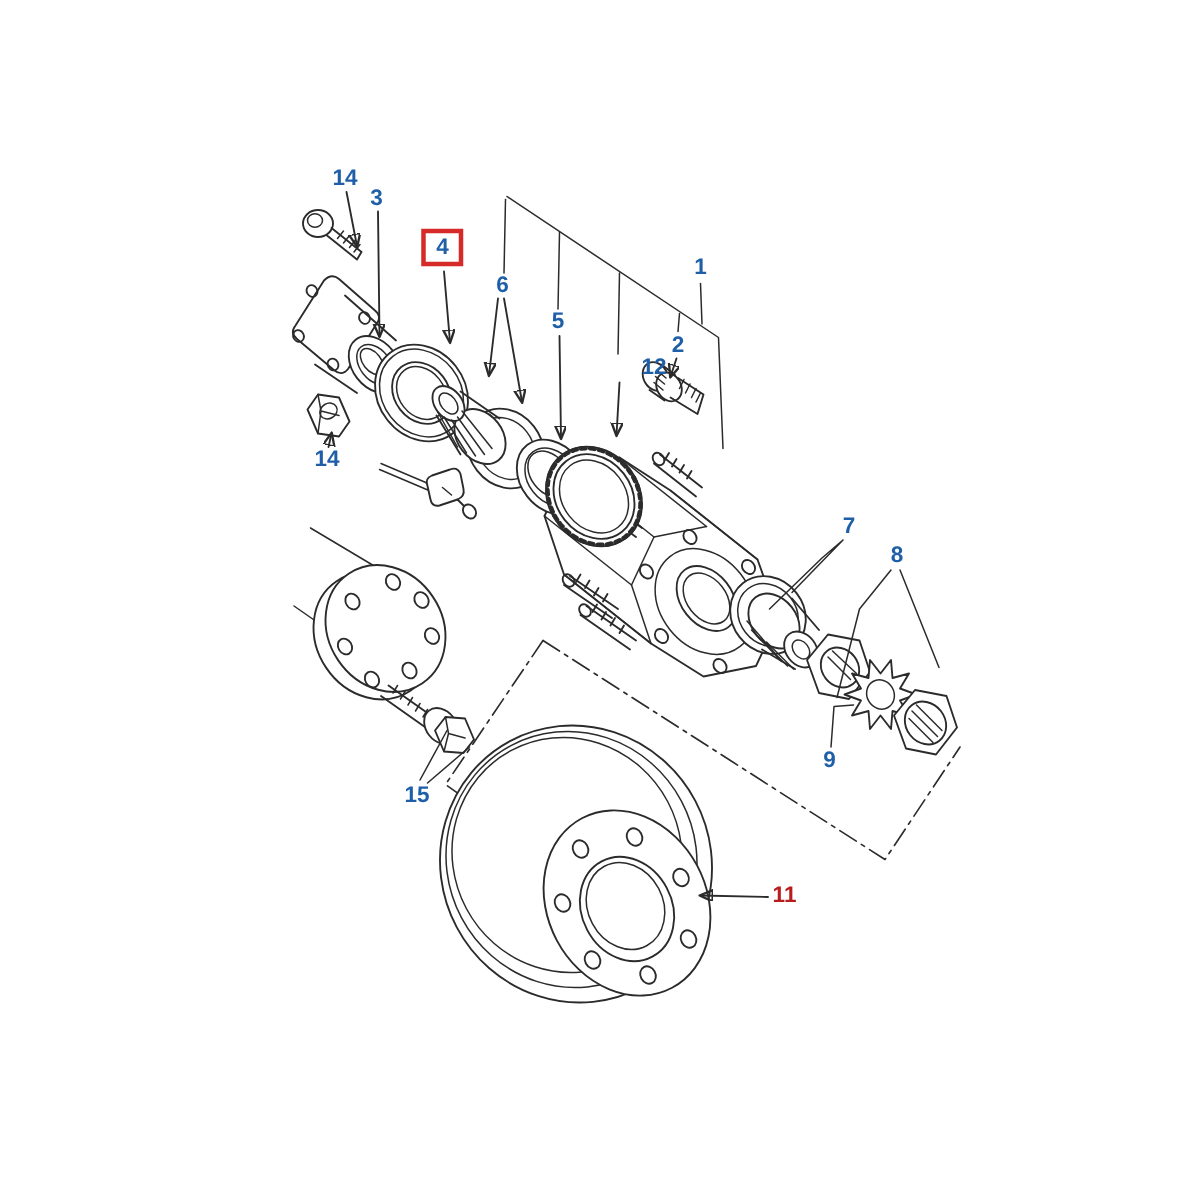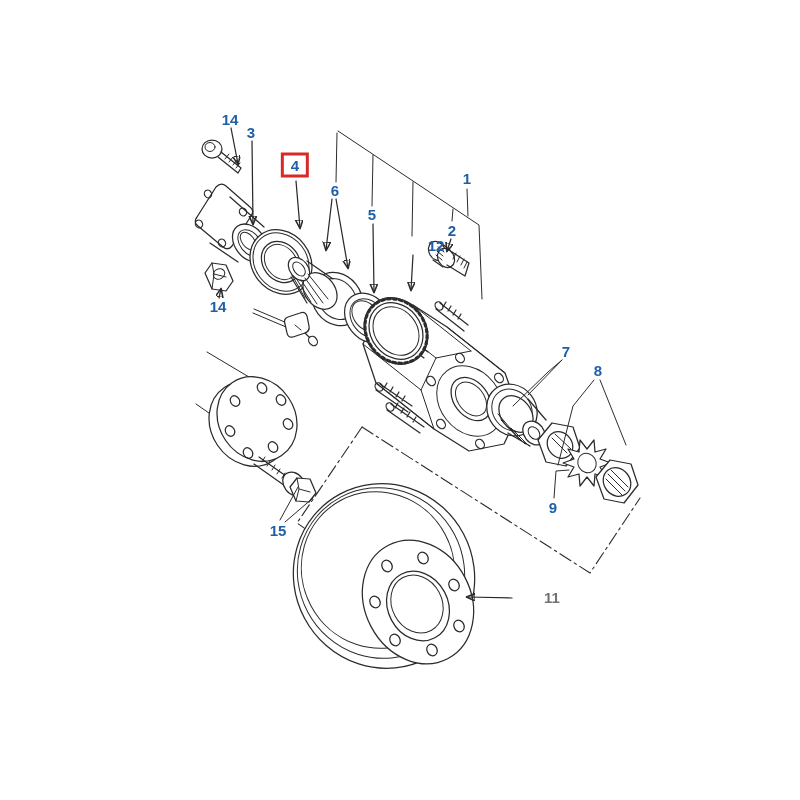--- a/index.html
+++ b/index.html
@@ -233,16 +233,16 @@
       <div class="part-label" style="left: 335px; top: 190px; color: rgb(30, 95, 168);">6</div>
       <div class="part-label" style="left: 372px; top: 214px; color: rgb(30, 95, 168);">5</div>
       <div class="part-label" style="left: 436px; top: 245px; color: rgb(30, 95, 168);">12</div>
       <div class="part-label" style="left: 452px; top: 230px; color: rgb(30, 95, 168);">2</div>
       <div class="part-label" style="left: 467px; top: 178px; color: rgb(30, 95, 168);">1</div>
       <div class="part-label" style="left: 218px; top: 306px; color: rgb(30, 95, 168);">14</div>
       <div class="part-label" style="left: 566px; top: 351px; color: rgb(30, 95, 168);">7</div>
       <div class="part-label" style="left: 598px; top: 370px; color: rgb(30, 95, 168);">8</div>
       <div class="part-label" style="left: 553px; top: 507px; color: rgb(30, 95, 168);">9</div>
       <div class="part-label" style="left: 278px; top: 530px; color: rgb(30, 95, 168);">15</div>
-      <div class="part-label" style="left: 552px; top: 597px; color: #737373;">11</div>
+      <div class="part-label" style="left: 523px; top: 597px; color: #b91c1c;">11</div>
     </div>
 
 </div>
 
 </body></html>

